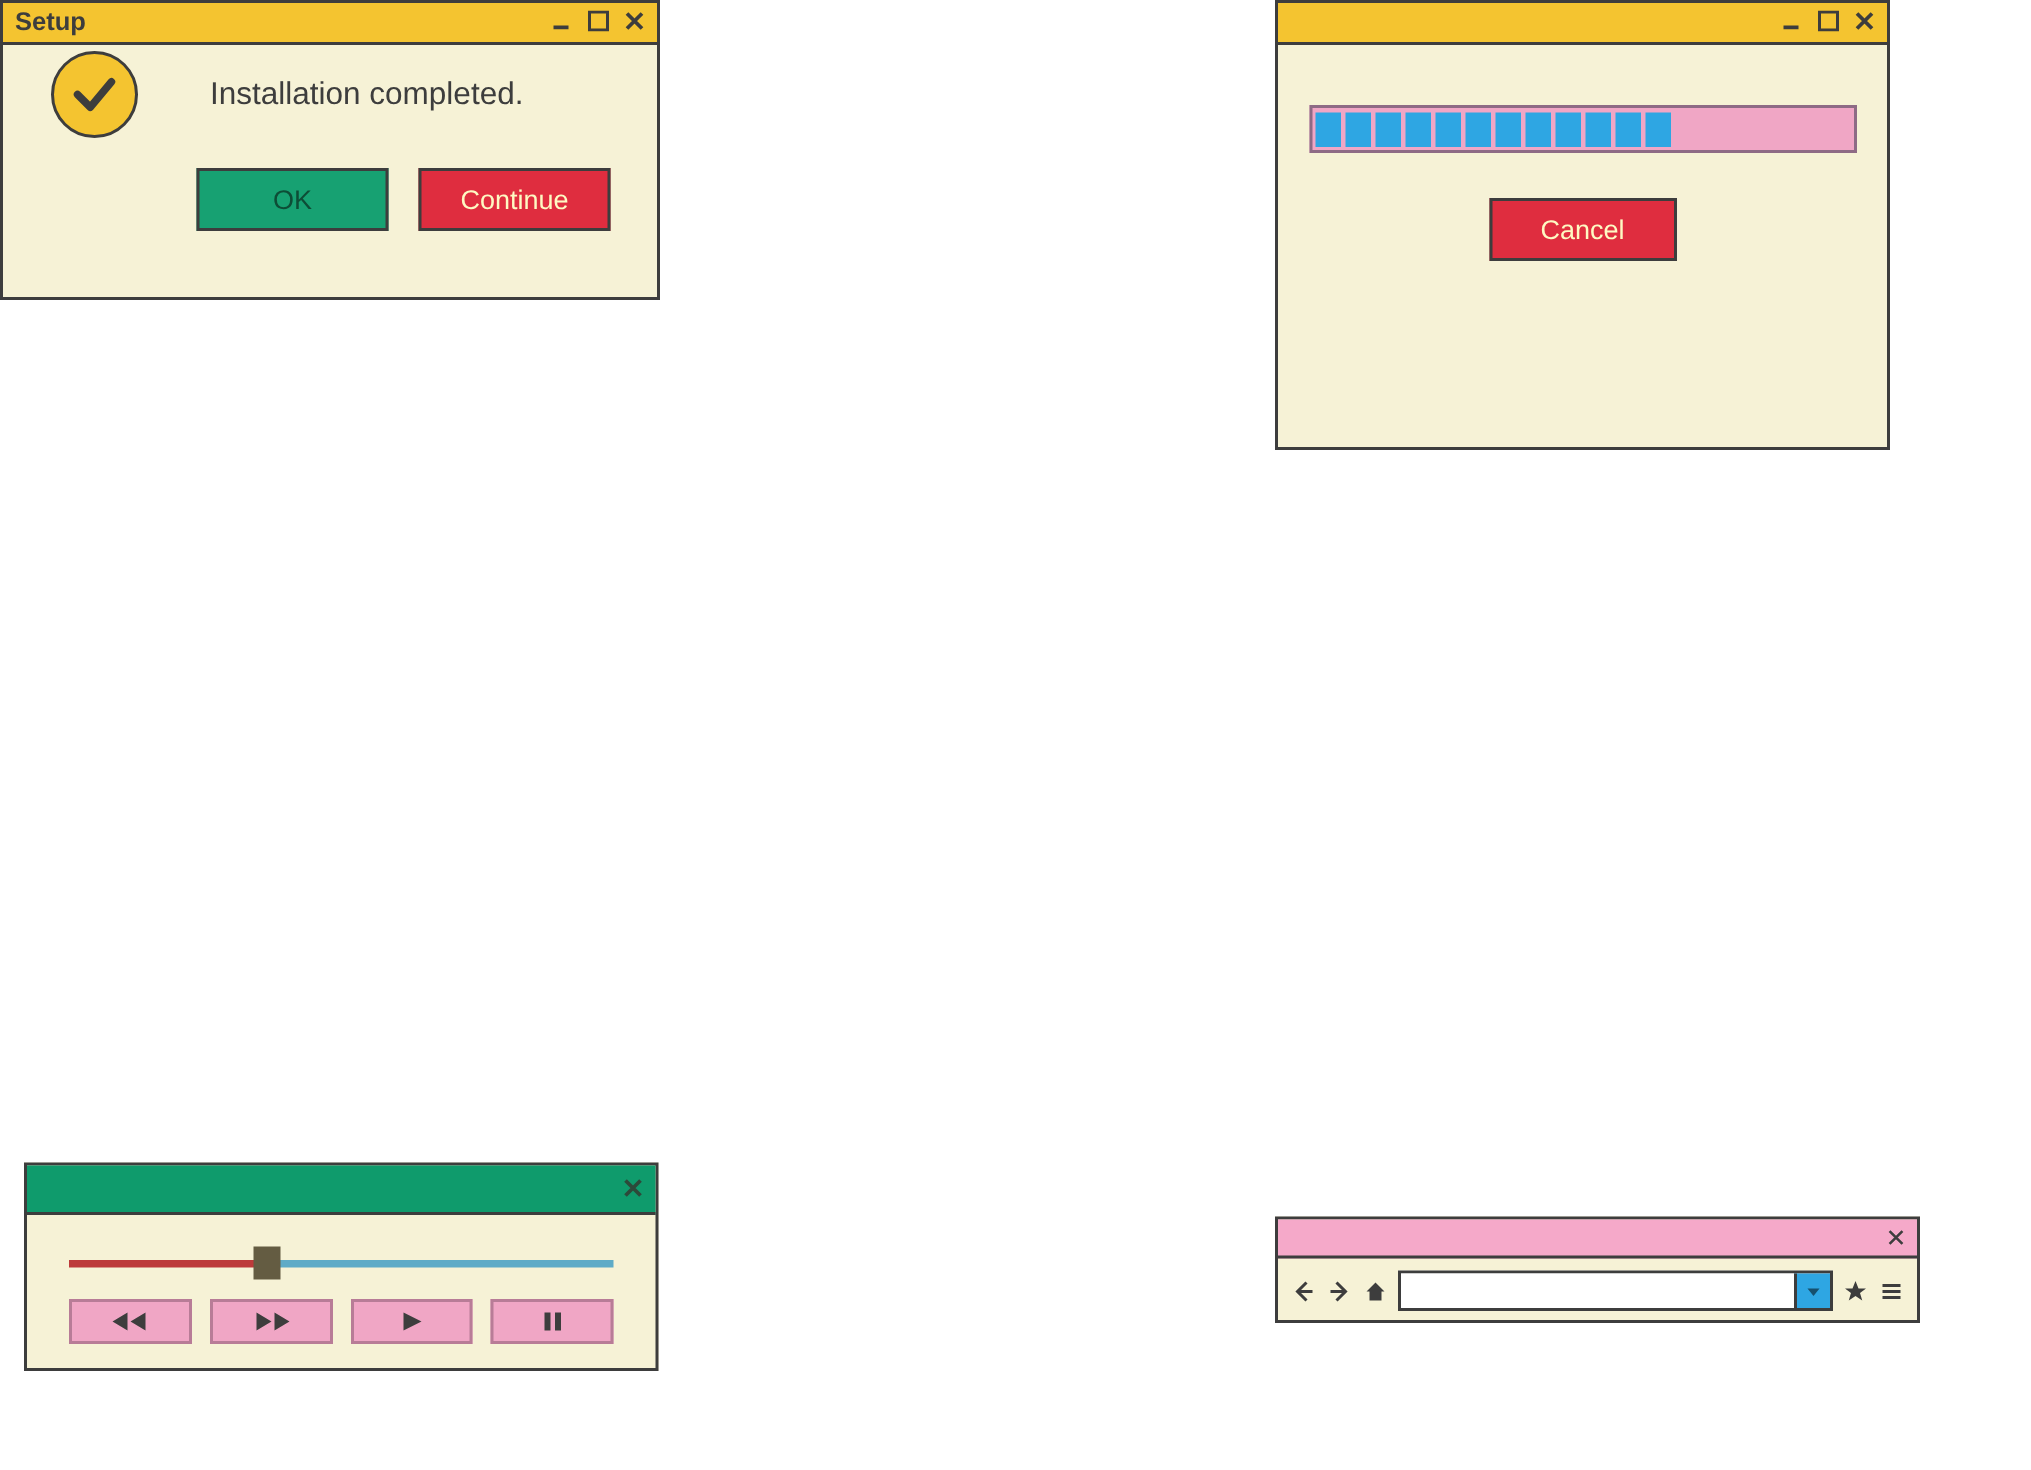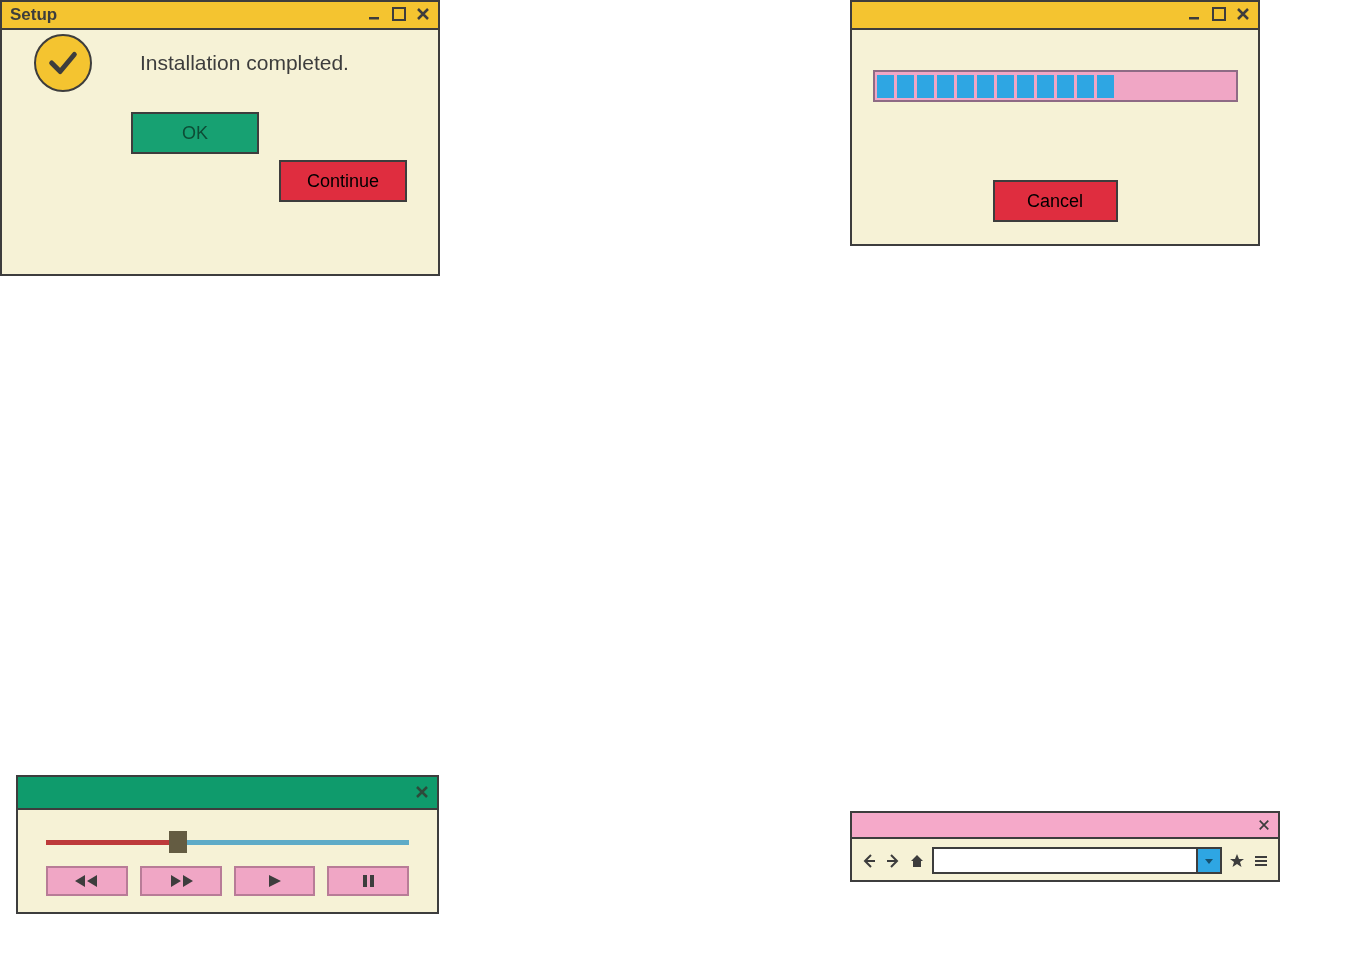--- a/index.html
+++ b/index.html
@@ -9,33 +9,33 @@
 .window { position: absolute; background: #f6f2d6; border: 2px solid #3d3d3d; }
 .titlebar { height: 28px; display: flex; align-items: center; justify-content: space-between; padding: 0 8px; border-bottom: 2px solid #3d3d3d; }
 .titlebar.yellow { background: #f4c430; }
 .titlebar.green { background: #0f9b6c; }
 .titlebar.pink { background: #f5a9c9; }
 .titlebar .title { font-weight: bold; color: #3d3d3d; font-size: 17px; }
 .win-ctrls { display: flex; gap: 10px; align-items: center; }
 .win-ctrls span, .win-ctrls svg { color: #3d3d3d; font-size: 18px; line-height: 1; cursor: pointer; }
 
 
-.setup { left: 0; top: 0; width: 440px; height: 276px; }
+.setup { left: 0; top: 0; width: 440px; height: 200px; }
 .setup .body { padding: 4px 30px 20px 32px; display: flex; flex-direction: column; gap: 20px; }
 .setup .row1 { display: flex; align-items: center; gap: 48px; }
 .check-circle { width: 58px; height: 58px; border-radius: 50%; background: #f4c430; border: 2px solid #3d3d3d; display: flex; align-items: center; justify-content: center; }
 .check-circle svg { width: 34px; height: 34px; }
 .msg { font-size: 21px; color: #3d3d3d; }
 .setup .btnrow { display: flex; gap: 20px; margin-left: 97px; }
 .btn { height: 42px; min-width: 128px; border: 2px solid #3d3d3d; display: flex; align-items: center; justify-content: center; font-size: 18px; cursor: pointer; }
 .btn.green { background: #17a172; color: #0d4d36; }
-.btn.red { background: #df2d3f; color: #000000; margin-top: 48px; }
-
-
-.progress-win { left: 850px; top: 0; width: 410px; height: 246px; }
+.btn.red { background: #df2d3f; color: #fef9c3; }
+
+
+.progress-win { left: 850px; top: 0; width: 410px; height: 300px; }
 .progress-win .body { padding: 40px 30px 25px 30px; display: flex; flex-direction: column; align-items: center; gap: 30px; }
 .progress-track { width: 365px; height: 32px; background: #f0a6c5; border: 2px solid #8e6b85; display: flex; align-items: center; padding: 2px; gap: 3px; }
 .progress-seg { width: 17px; height: 23px; background: #2ea6e3; }
 .btn.cancel { min-width: 125px; }
 
 
 .media { left: 16px; top: 775px; width: 423px; height: 139px; }
 .media .titlebar { height: 33px; }
 .media .body { padding: 22px 28px 17px 28px; display: flex; flex-direction: column; gap: 16px; }
 .slider { position: relative; height: 18px; }

